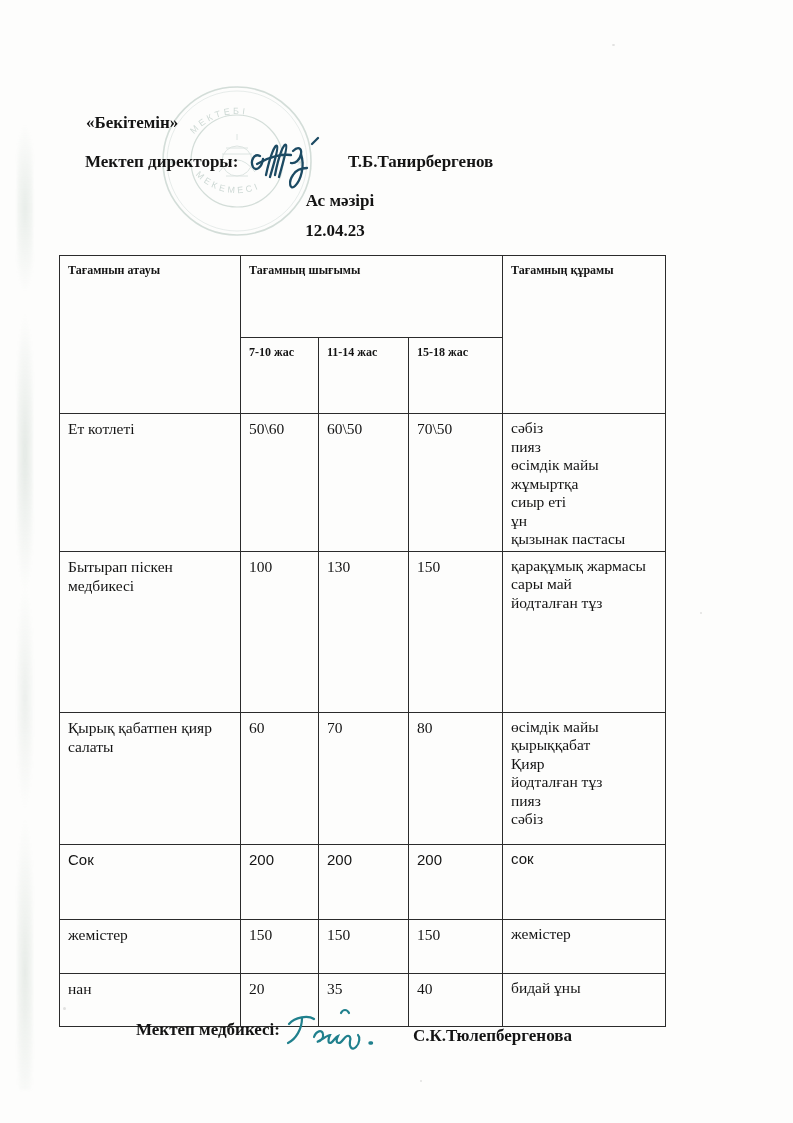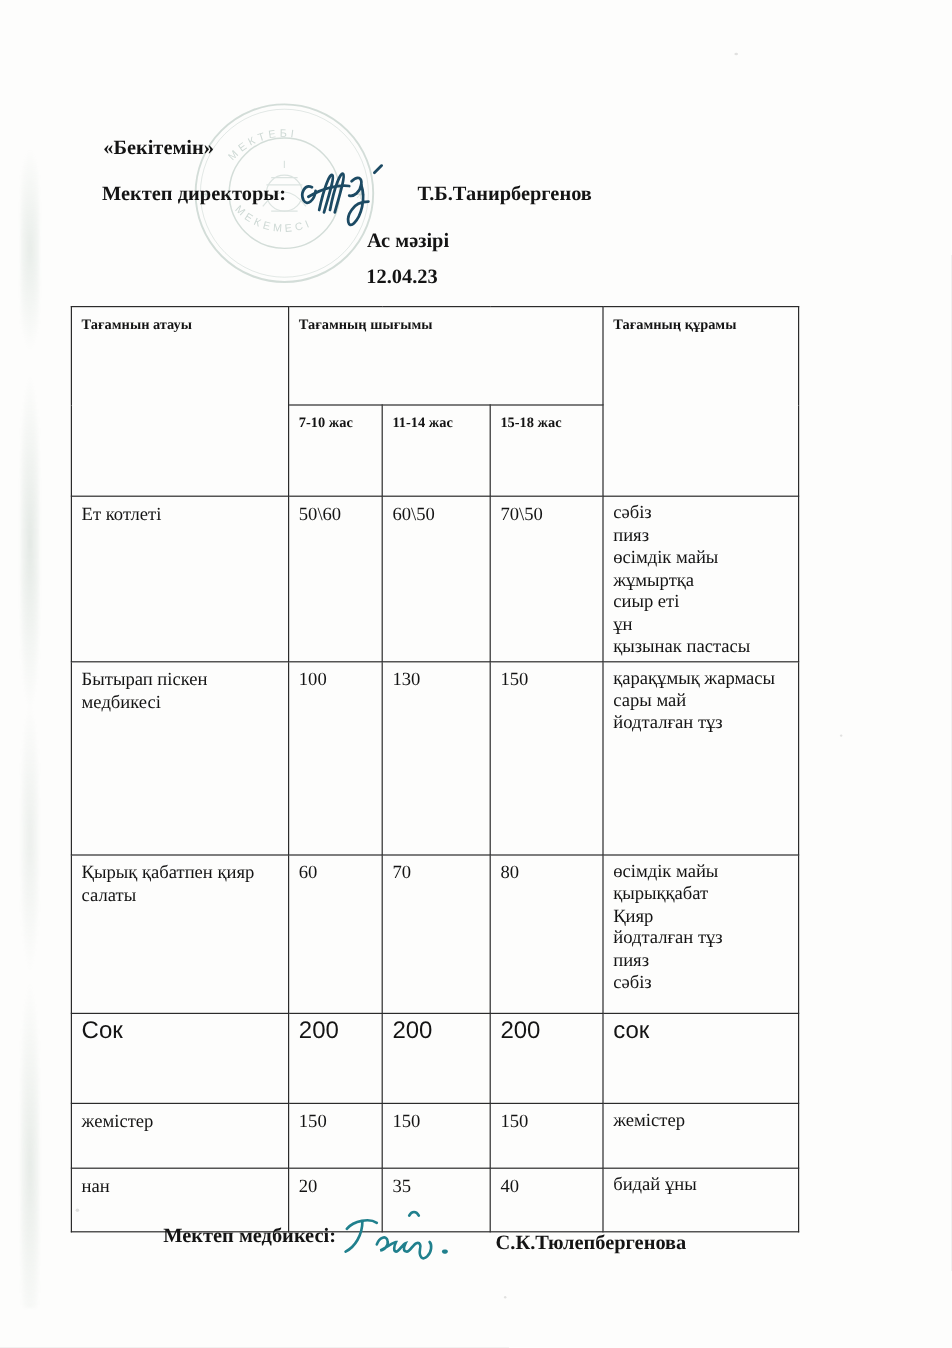--- a/index.html
+++ b/index.html
@@ -44,21 +44,21 @@
     padding:5px 8px 2px 8px;text-align:left;overflow:hidden;
   }
   table.menu th{font-size:12px;font-weight:bold;}
   th.name-head{vertical-align:middle;padding-left:9px;}
   th.output-head{text-align:center;vertical-align:middle;padding-right:55px;}
   th.comp-head{vertical-align:top;padding-top:5px;}
   th.age-narrow{padding-right:22px;}
   td.comp{white-space:pre-line;line-height:18.5px;padding-top:3px;}
   td.pt-big{padding-top:17px;}
   td.pt-xl{padding-top:30px;}
-  tr.sans td{font-family:"Liberation Sans","DejaVu Sans",sans-serif;font-size:20px;}
+  tr.sans td{font-family:"Liberation Sans","DejaVu Sans",sans-serif;font-size:15px;}
 
   
   .nurse-label{left:136px;top:1020px;}
   .nurse-name{left:413px;top:1026px;}
 </style>
 </head>
 <body>
 
 <div class="page">
 

